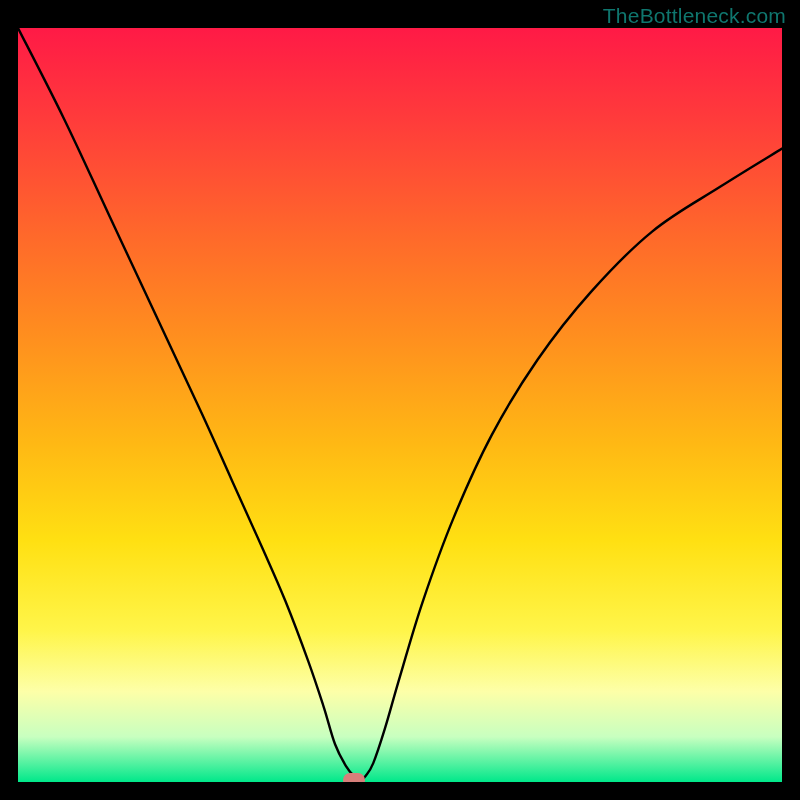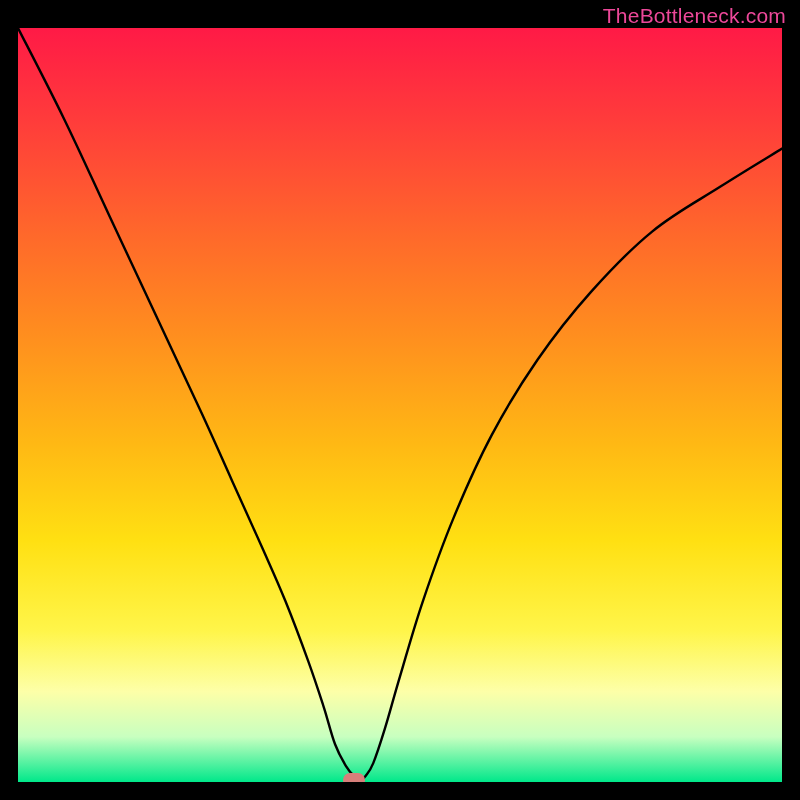--- a/index.html
+++ b/index.html
@@ -14,21 +14,21 @@
   .frame {
     position: relative;
     width: 800px;
     height: 800px;
     background: #000;
   }
   .watermark {
     position: absolute;
     top: 4px;
     right: 14px;
-    color: #ec4899;
+    color: #0f766e;
     font-size: 21px;
     font-weight: 400;
     letter-spacing: 0.2px;
     z-index: 50;
   }
   .plot-area {
     position: absolute;
     left: 18px;
     top: 28px;
     width: 764px;

